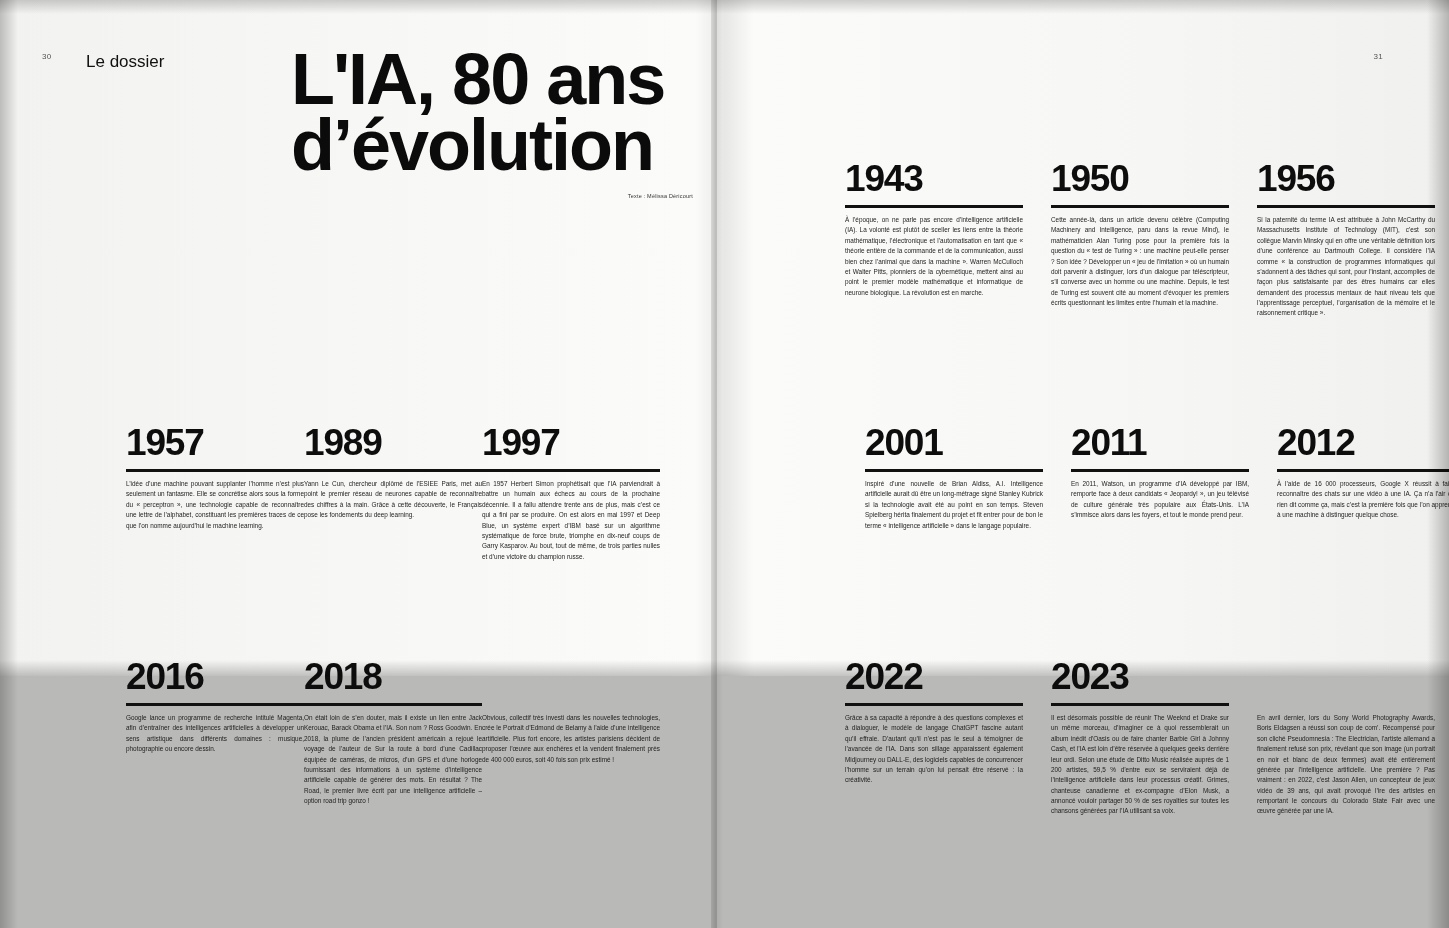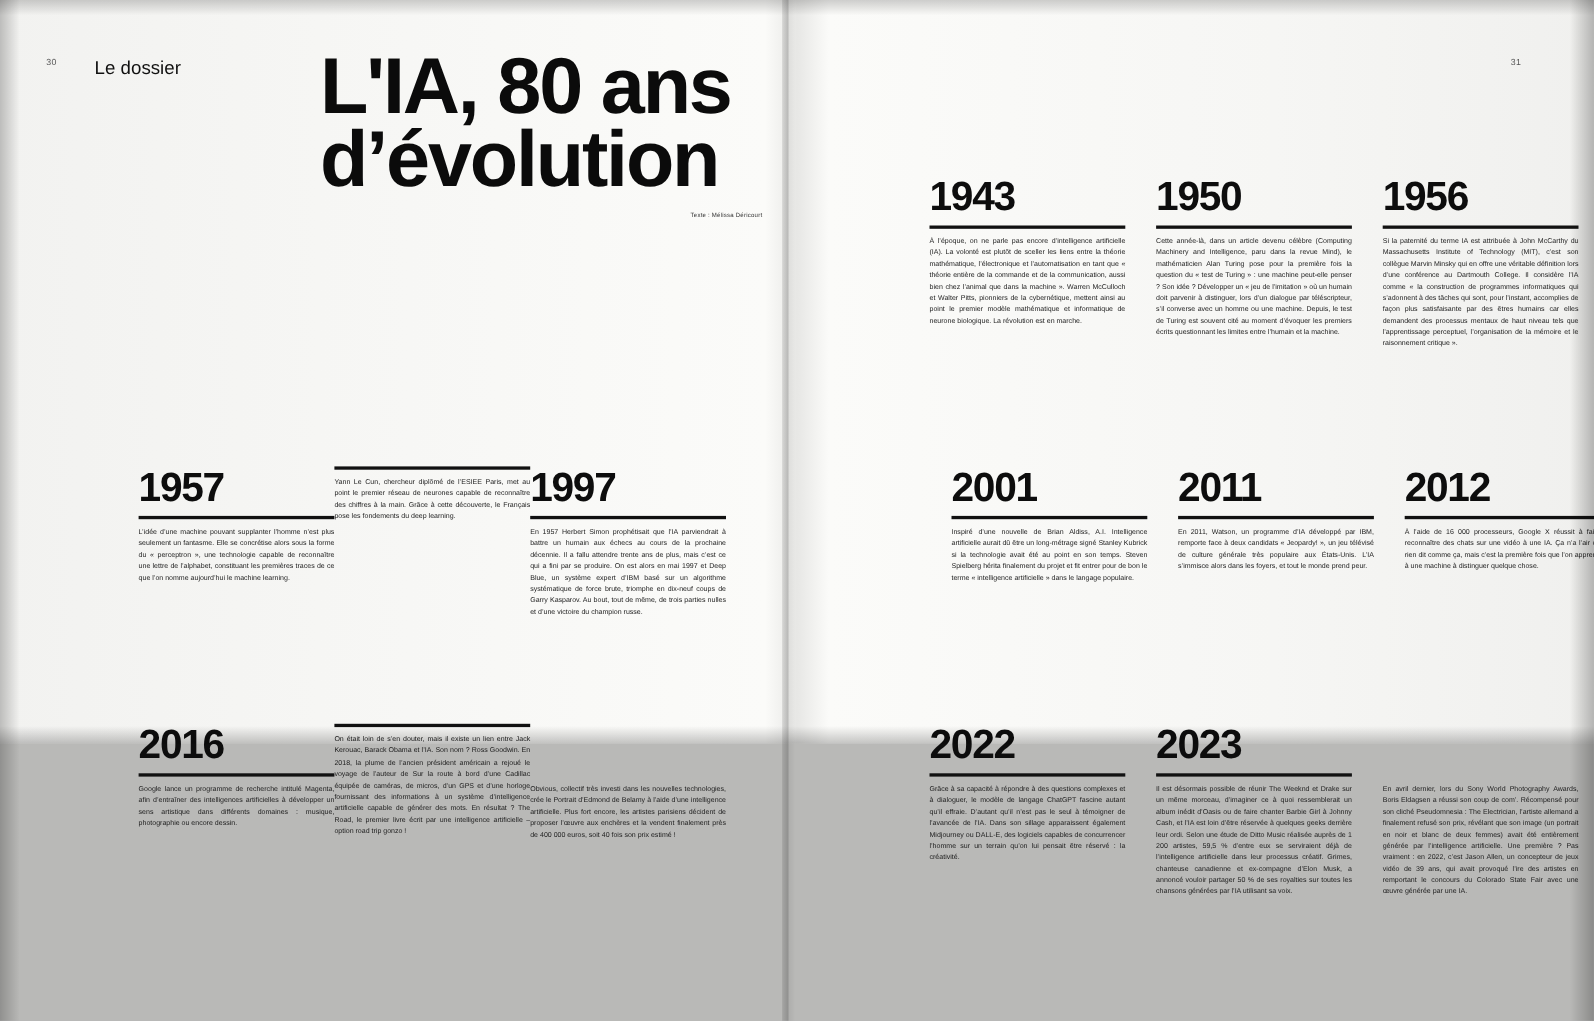--- a/index.html
+++ b/index.html
@@ -89,37 +89,39 @@
     </div>
     <div class="byline">Texte : Mélissa Déricourt</div>
 
     <div class="row" style="left:118px;top:416px;">
       <div class="col">
         <div class="year">1957</div>
         <div class="rule"></div>
         <div class="body">L’idée d’une machine pouvant supplanter l’homme n’est plus seulement un fantasme. Elle se concrétise alors sous la forme du « perceptron », une technologie capable de reconnaître une lettre de l’alphabet, constituant les premières traces de ce que l’on nomme aujourd’hui le machine learning.</div>
       </div>
       <div class="col">
+        <div class="year">1989</div>
         <div class="rule"></div>
         <div class="body">Yann Le Cun, chercheur diplômé de l’ESIEE Paris, met au point le premier réseau de neurones capable de reconnaître des chiffres à la main. Grâce à cette découverte, le Français pose les fondements du deep learning.</div>
       </div>
       <div class="col">
         <div class="year">1997</div>
         <div class="rule"></div>
         <div class="body">En 1957 Herbert Simon prophétisait que l’IA parviendrait à battre un humain aux échecs au cours de la prochaine décennie. Il a fallu attendre trente ans de plus, mais c’est ce qui a fini par se produire. On est alors en mai 1997 et Deep Blue, un système expert d’IBM basé sur un algorithme systématique de force brute, triomphe en dix-neuf coups de Garry Kasparov. Au bout, tout de même, de trois parties nulles et d’une victoire du champion russe.</div>
       </div>
     </div>
 
     <div class="row" style="left:118px;top:650px;">
       <div class="col">
         <div class="year">2016</div>
         <div class="rule"></div>
         <div class="body">Google lance un programme de recherche intitulé Magenta, afin d’entraîner des intelligences artificielles à développer un sens artistique dans différents domaines : musique, photographie ou encore dessin.</div>
       </div>
       <div class="col">
+        <div class="year">2018</div>
         <div class="rule"></div>
         <div class="body">On était loin de s’en douter, mais il existe un lien entre Jack Kerouac, Barack Obama et l’IA. Son nom ? Ross Goodwin. En 2018, la plume de l’ancien président américain a rejoué le voyage de l’auteur de Sur la route à bord d’une Cadillac équipée de caméras, de micros, d’un GPS et d’une horloge fournissant des informations à un système d’intelligence artificielle capable de générer des mots. En résultat ? The Road, le premier livre écrit par une intelligence artificielle – option road trip gonzo !</div>
       </div>
       <div class="col">
         <div class="year" style="visibility:hidden;">&nbsp;</div>
         <div class="rule" style="visibility:hidden;"></div>
         <div class="body">Obvious, collectif très investi dans les nouvelles technologies, crée le Portrait d’Edmond de Belamy à l’aide d’une intelligence artificielle. Plus fort encore, les artistes parisiens décident de proposer l’œuvre aux enchères et la vendent finalement près de 400 000 euros, soit 40 fois son prix estimé !</div>
       </div>
     </div>
   </div>

